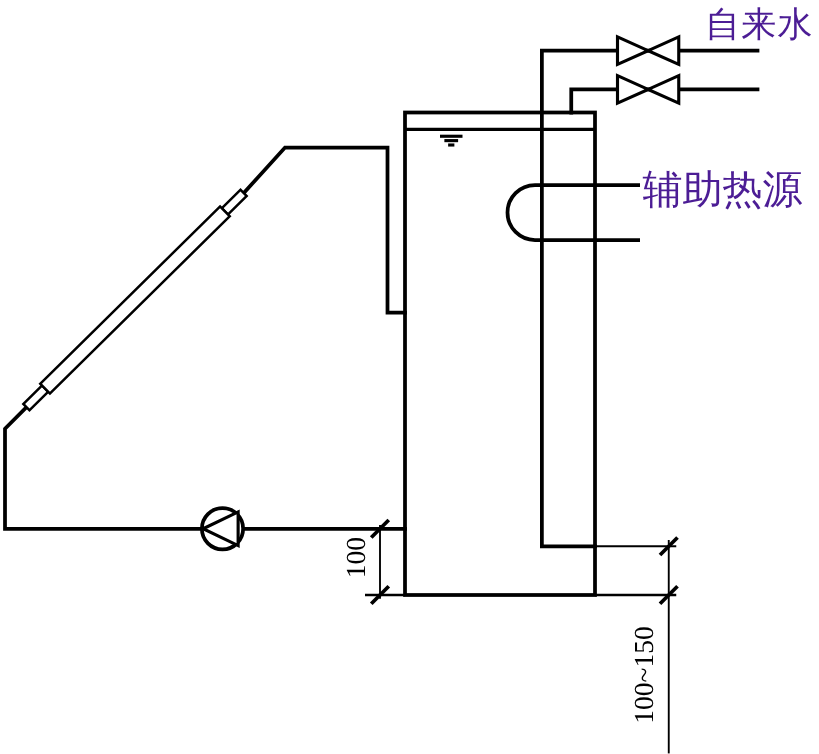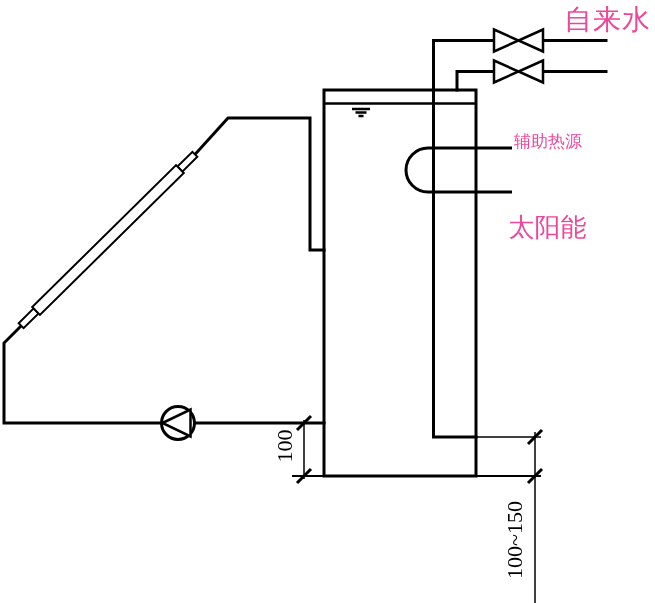--- a/index.html
+++ b/index.html
@@ -8,26 +8,26 @@
     width:655px;height:603px;
     background:#ffffff;
     font-family:"Liberation Serif","DejaVu Serif",serif;
     color:#000;
     overflow:hidden;
   }
   .stage svg{position:absolute;left:0;top:0;}
   .cjk{
     position:absolute;
     font-family:"Liberation Serif","DejaVu Serif",serif;
-    color:#ec4899;
+    color:#4c1d95;
     white-space:nowrap;
   }
   .lbl-tap{left:564px;top:1px;font-size:28px;letter-spacing:1px;}
   .lbl-users{left:562px;top:84px;font-size:28px;letter-spacing:1px;}
-  .lbl-aux{left:514px;top:130px;font-size:17px;}
+  .lbl-aux{left:514px;top:130px;font-size:32px;}
   .lbl-tank{left:475px;top:212px;width:145px;text-align:center;font-size:26px;line-height:31px;}
   .lbl-collector{left:4px;top:198px;font-size:29px;letter-spacing:2px;}
   .dim-label{
     position:absolute;
     font-family:"Liberation Serif","DejaVu Serif",serif;
     font-size:22px;
     white-space:nowrap;
     transform:translate(-50%,-50%) rotate(-90deg);
     color:#000;
   }
@@ -94,18 +94,17 @@
       <line x1="476" y1="437" x2="541" y2="437" stroke="#000" stroke-width="1.5"></line>
       <line x1="535" y1="432" x2="535" y2="603" stroke="#000" stroke-width="1.5"></line>
       <line x1="528" y1="444" x2="542" y2="430" stroke="#000" stroke-width="3"></line>
       <line x1="528" y1="483" x2="542" y2="469" stroke="#000" stroke-width="3"></line>
     </g>
   </svg>
 
   <div class="cjk lbl-tap">自来水</div>
   <div class="cjk lbl-aux">辅助热源</div>
   <div class="cjk lbl-tank">
-    <div>太阳能</div>
   </div>
 
   <div class="dim-label dim-left">100</div>
   <div class="dim-label dim-right">100~150</div>
 </div>
 
 </body></html>

